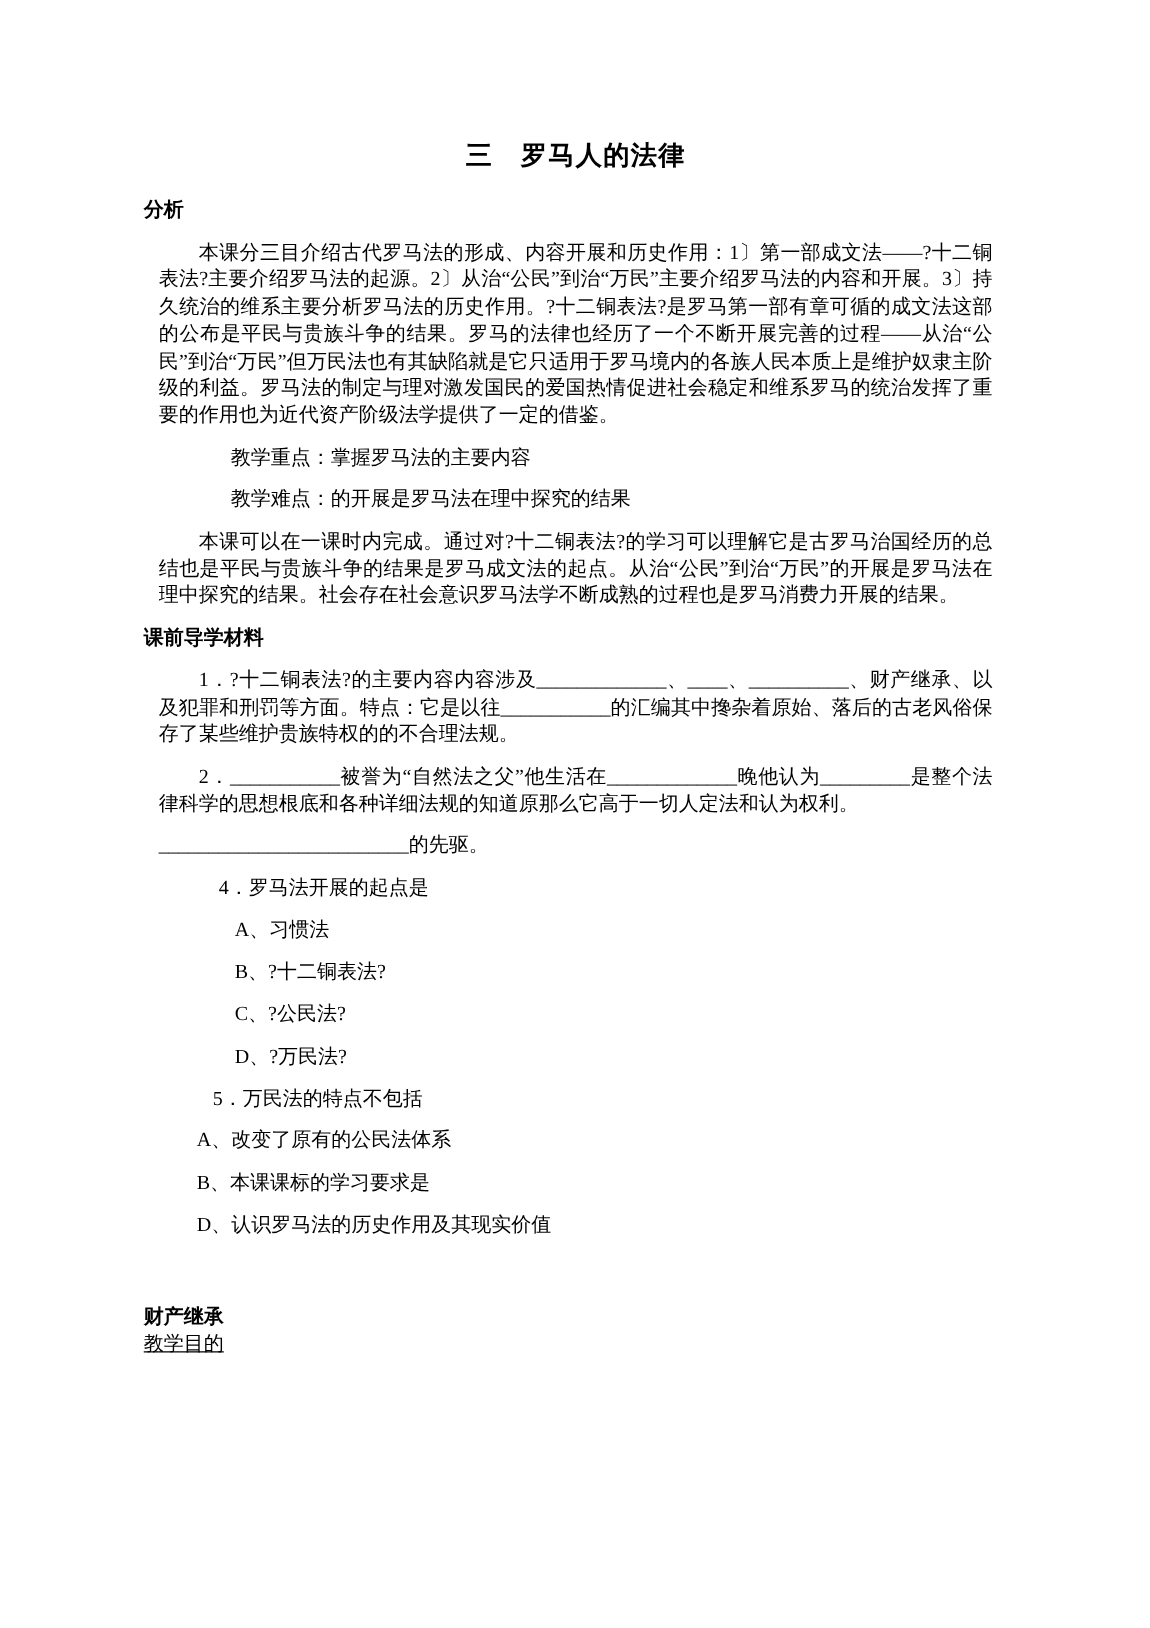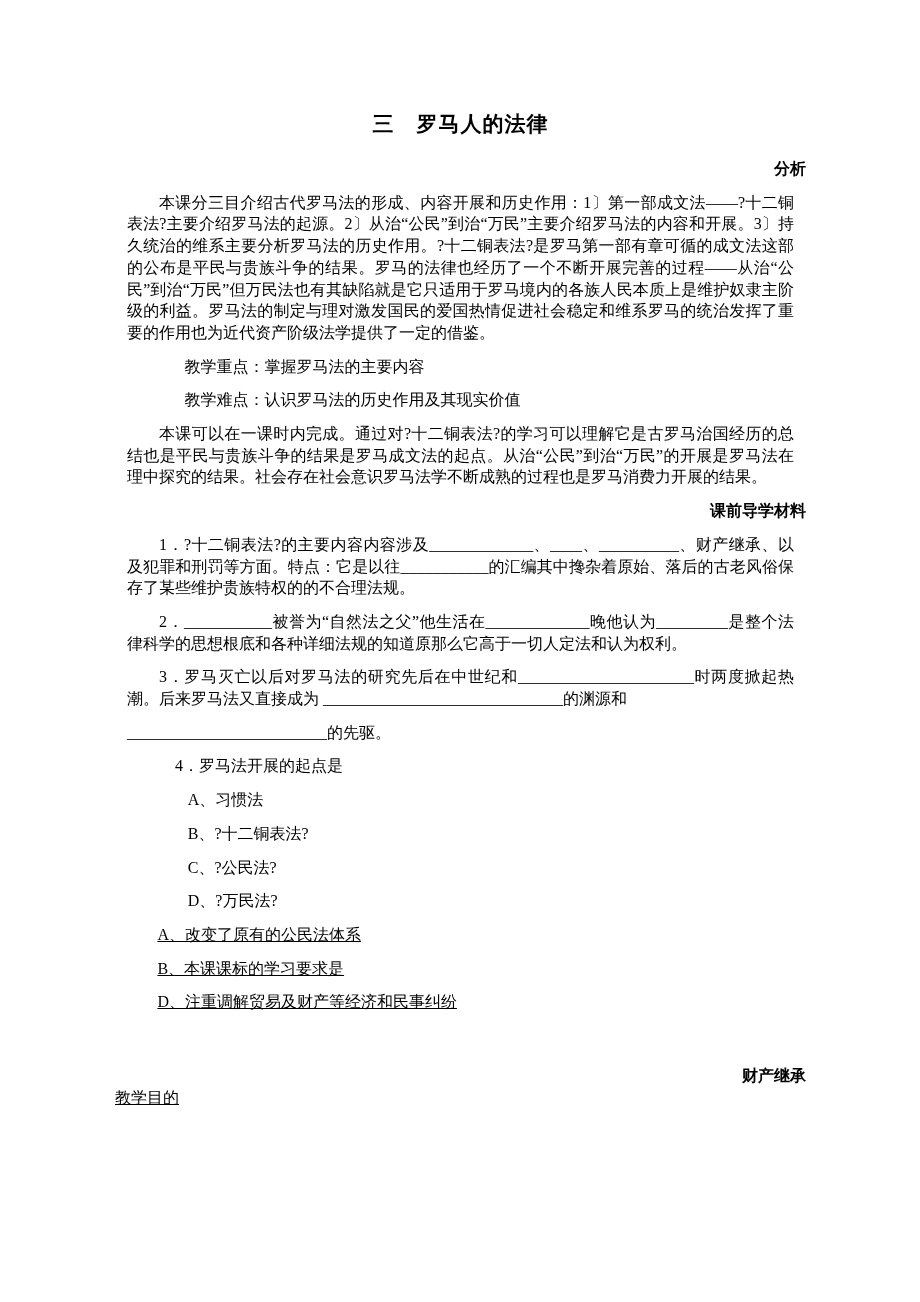--- a/index.html
+++ b/index.html
@@ -24,62 +24,61 @@
     font-size: 21px;
     font-weight: 700;
     text-align: center;
     line-height: 28px;
     margin: 0 0 20px 0;
     letter-spacing: 1px;
   }
   .heading {
     font-weight: 700;
     margin: 0;
-    text-align: right;
   }
   p.para {
     margin: 12px;
     text-align: justify;
   }
   .ind2  { text-indent: 2em; }
   .ind27 { text-indent: 2.7em; }
   .ind3  { text-indent: 3em; }
   .ind36 { text-indent: 3.6em; }
   .ind38 { text-indent: 3.8em; }
-  .ind19 { text-indent: 1.9em; text-decoration: underline; }
+  .ind19 { text-indent: 1.9em; }
   .qgap  { margin-top: 4px; }
   .footer-gap { height: 40px; }
   .underline { text-decoration: underline; }
 </style>
 </head>
 <body>
 
 <div class="page">
 
   <div class="doc-title">三　罗马人的法律</div>
 
   <div class="heading">分析</div>
   <p class="para ind2">本课分三目介绍古代罗马法的形成、内容开展和历史作用：1〕第一部成文法——?十二铜表法?主要介绍罗马法的起源。2〕从治“公民”到治“万民”主要介绍罗马法的内容和开展。3〕持久统治的维系主要分析罗马法的历史作用。?十二铜表法?是罗马第一部有章可循的成文法这部的公布是平民与贵族斗争的结果。罗马的法律也经历了一个不断开展完善的过程——从治“公民”到治“万民”但万民法也有其缺陷就是它只适用于罗马境内的各族人民本质上是维护奴隶主阶级的利益。罗马法的制定与理对激发国民的爱国热情促进社会稳定和维系罗马的统治发挥了重要的作用也为近代资产阶级法学提供了一定的借鉴。</p>
   <p class="para ind36">教学重点：掌握罗马法的主要内容</p>
-  <p class="para ind36">教学难点：认识罗马法的历史作用及其现实价值</p>
+  <p class="para ind36">教学难点：的开展是罗马法在理中探究的结果</p>
   <p class="para ind2">本课可以在一课时内完成。通过对?十二铜表法?的学习可以理解它是古罗马治国经历的总结也是平民与贵族斗争的结果是罗马成文法的起点。从治“公民”到治“万民”的开展是罗马法在理中探究的结果。社会存在社会意识罗马法学不断成熟的过程也是罗马消费力开展的结果。</p>
 
   <div class="heading">课前导学材料</div>
   <p class="para ind2">1．?十二铜表法?的主要内容内容涉及_____________、____、__________、财产继承、以及犯罪和刑罚等方面。特点：它是以往___________的汇编其中搀杂着原始、落后的古老风俗保存了某些维护贵族特权的的不合理法规。</p>
   <p class="para ind2">2．___________被誉为“自然法之父”他生活在_____________晚他认为_________是整个法律科学的思想根底和各种详细法规的知道原那么它高于一切人定法和认为权利。</p>
-  <p class="para ind2">3．罗马灭亡以后对罗马法的研究先后在中世纪和______________________时两度掀起热潮。后来罗马法又直接成为 ______________________________的渊源和</p>
   <p class="para">_________________________的先驱。</p>
 
   <p class="para ind3 qgap">4．罗马法开展的起点是</p>
   <p class="para ind38">A、习惯法</p>
   <p class="para ind38">B、?十二铜表法?</p>
   <p class="para ind38">C、?公民法?</p>
   <p class="para ind38">D、?万民法?</p>
 
+  <p class="para ind27">5．万民法的特点不包括</p>
   <p class="para ind19">A、改变了原有的公民法体系</p>
   <p class="para ind19">B、本课课标的学习要求是</p>
-  <p class="para ind19">D、注重调解贸易及财产等经济和民事纠纷</p>
+  <p class="para ind19">D、认识罗马法的历史作用及其现实价值</p>
 
   <div class="footer-gap"></div>
   <div class="heading">财产继承</div>
   <div class="underline">教学目的</div>
 
 </div>
 
 </body></html>

